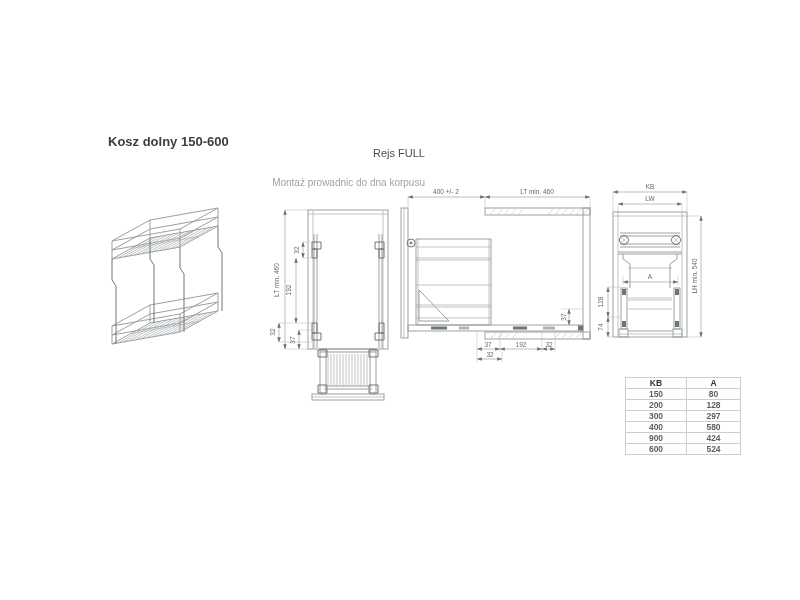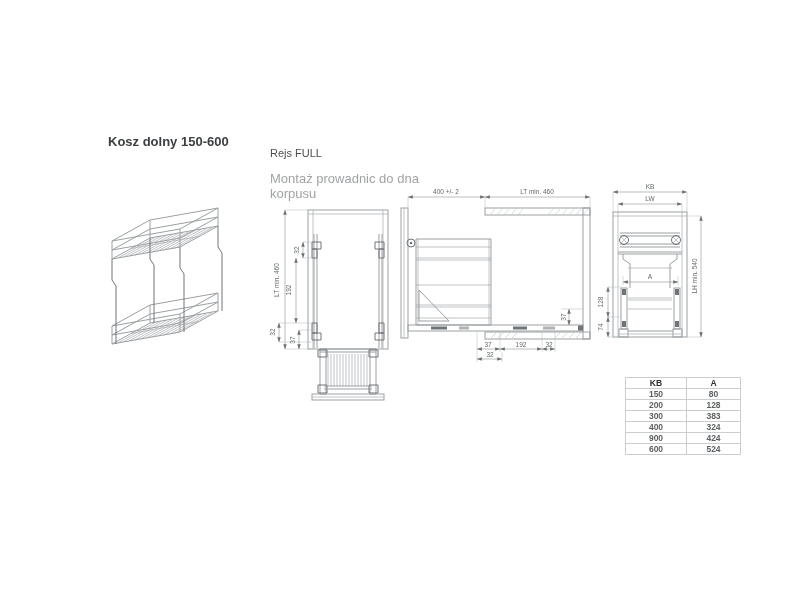--- a/index.html
+++ b/index.html
@@ -1,23 +1,23 @@
 <!DOCTYPE html>
 <html><head>
 <meta charset="utf-8">
 <style>
   html,body{margin:0;padding:0;background:#ffffff;}
   .canvas{position:relative;width:800px;height:492px;background:#ffffff;overflow:hidden;
           font-family:"Liberation Sans", sans-serif;}
   .page-title{position:absolute;left:108px;top:134px;font-size:13px;font-weight:bold;color:#3b3e40;}
-  .sec{position:absolute;text-align:left;}
+  .sec{position:absolute;text-align:right;}
   .sec-rejs{left:270px;top:147px;width:155px;}
   .sec-het{left:425px;top:147px;width:148px;}
   .sec .t{font-size:11px;color:#4a4d4f;}
-  .sec .s{font-size:13px;color:#a0a3a5;margin-top:12px;}
+  .sec .s{font-size:10px;color:#a0a3a5;margin-top:18px;}
   svg{position:absolute;overflow:visible;}
   .ln{stroke:#9ba0a3;fill:none;stroke-width:1;}
   .lt{stroke:#a6abad;fill:none;stroke-width:0.7;}
   .ld{stroke:#707578;fill:none;stroke-width:1;}
   .dim{stroke:#8e9396;fill:none;stroke-width:0.6;}
   .ext{stroke:#b3b8ba;fill:none;stroke-width:0.5;}
   .hat{stroke:#b3b8ba;fill:none;stroke-width:0.5;}
   .dk{fill:#6f7477;stroke:none;}
   text.dl{font-size:6.5px;fill:#63686b;}
   .size-table{position:absolute;left:625px;top:377px;border-collapse:collapse;font-size:8.5px;}
@@ -193,25 +193,25 @@
     <tr>
       <td>150</td>
       <td>80</td>
     </tr>
     <tr>
       <td>200</td>
       <td>128</td>
     </tr>
     <tr>
       <td>300</td>
-      <td>383</td>
+      <td>297</td>
     </tr>
     <tr>
       <td>400</td>
-      <td>324</td>
+      <td>580</td>
     </tr>
     <tr>
       <td>900</td>
       <td>424</td>
     </tr>
     <tr>
       <td>600</td>
       <td>524</td>
     </tr>
   </tbody>

